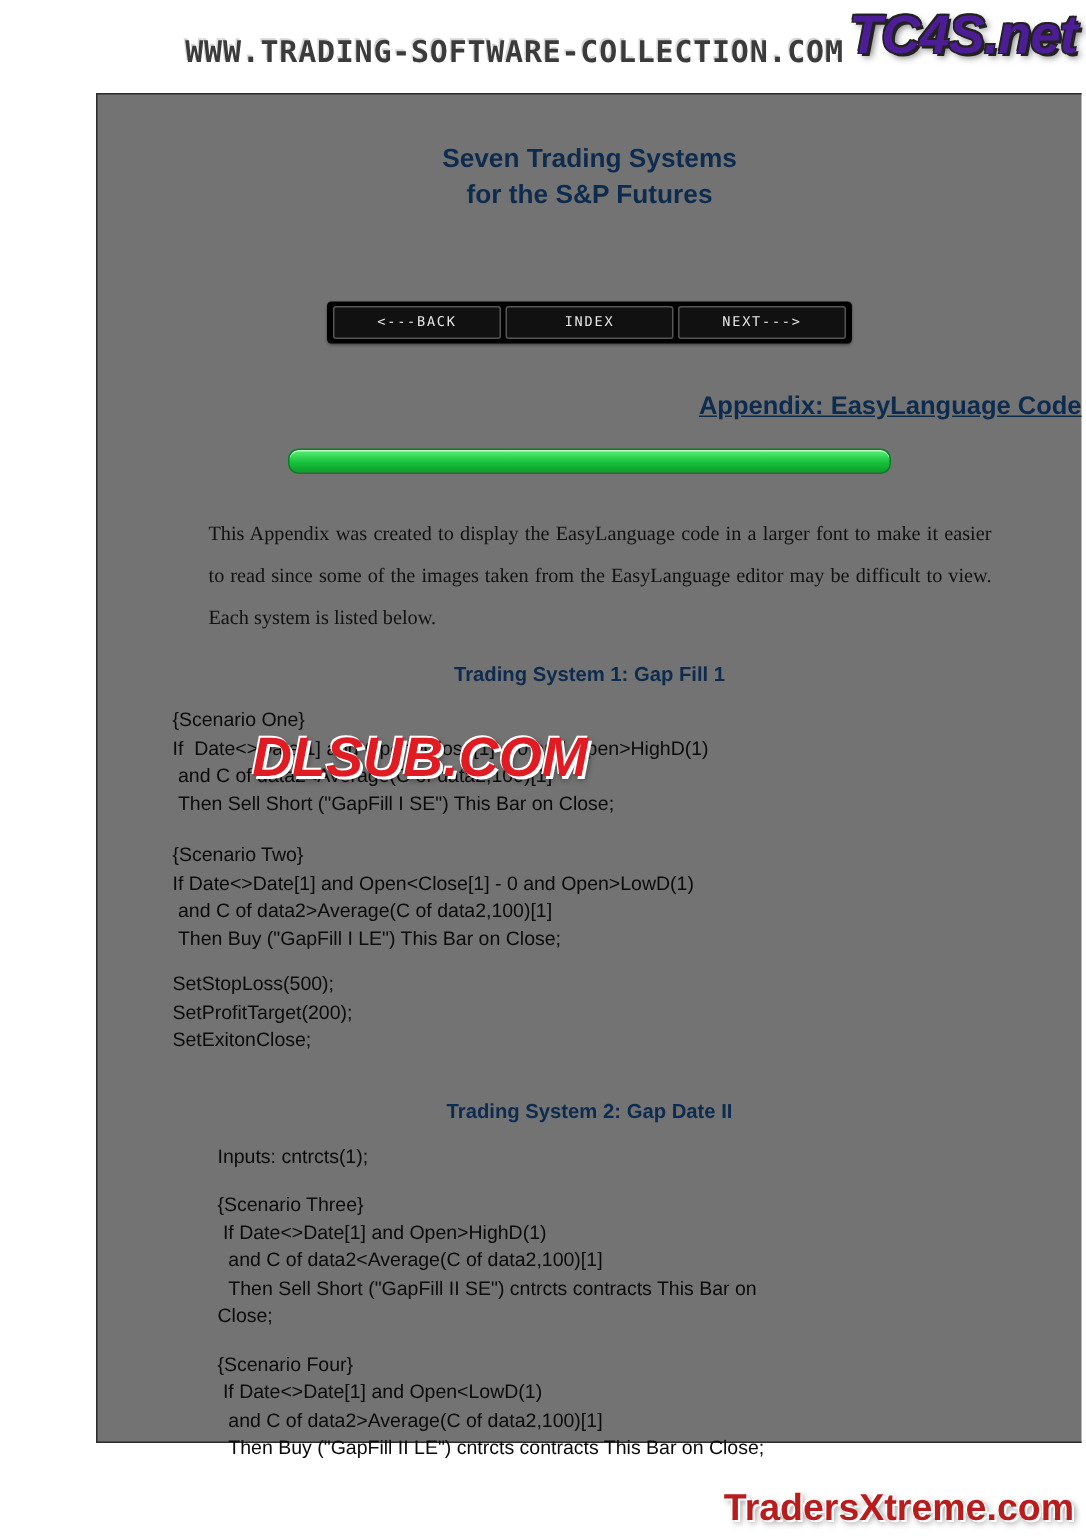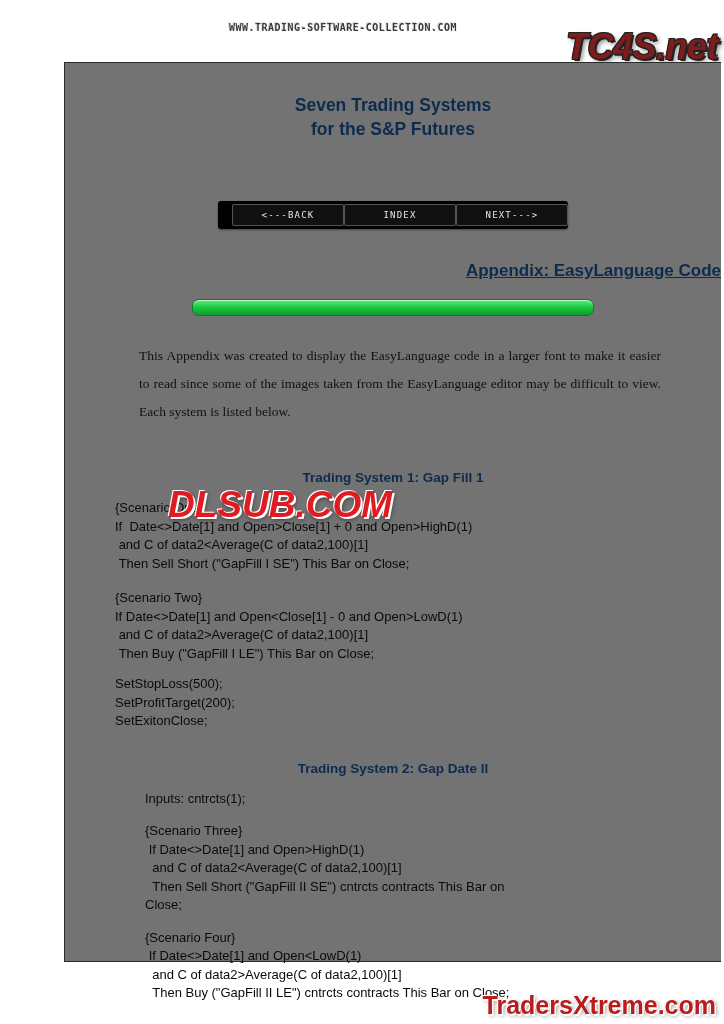--- a/index.html
+++ b/index.html
@@ -22,39 +22,38 @@
     width: 724px; height: 58px;
     background: #ffffff;
   }
   .tsc-watermark {
     position: absolute;
     left: 108px; top: 22px;
     width: 470px;
     text-align: center;
     font-family: "DejaVu Sans Mono", monospace;
     font-weight: bold;
-    font-size: 10px;
+    font-size: 20px;
     letter-spacing: 0.5px;
     color: #3b3b3b;
     text-shadow: 1px 1px 0 #ffffff, -1px -1px 0 #d8d8d8;
     white-space: nowrap;
   }
   .tc4s-logo {
     position: absolute;
     right: 6px; top: 2px;
     font-family: "Liberation Sans", sans-serif;
     font-weight: bold;
     font-style: italic;
     font-size: 36px;
-    color: #7f1d1d;
+    color: #4c1d95;
     text-shadow:
       2px 2px 0 #222, -1px -1px 0 #222, 1px -1px 0 #222, -1px 1px 0 #222,
       3px 3px 5px rgba(0,0,0,0.55);
     letter-spacing: -0.5px;
-    margin-top: 24px;
   }
 
   
   .page {
     position: absolute;
     left: 64px; top: 62px;
     width: 657px;
     height: 900px;
     background: #737373;
     border-left: 1px solid #2b2b2b;
@@ -77,21 +76,21 @@
   
   .navbar {
     margin: 60px auto 0 auto;
     width: 350px;
     height: 28px;
     background: #000000;
     border-radius: 3px;
     display: flex;
     align-items: center;
     justify-content: space-between;
-    padding: 0 14px;
+    padding: 0 4px;
     box-sizing: border-box;
     box-shadow: 0 1px 2px rgba(0,0,0,0.4);
   }
   .nav-btn {
     flex: 0 0 110px;
     height: 20px;
     line-height: 20px;
     text-align: center;
     background: #111111;
     border: 1px solid #555555;
@@ -127,21 +126,21 @@
   .intro {
     margin: 26px 60px 0 74px;
     font-family: "Liberation Serif", serif;
     font-size: 13.5px;
     color: #111111;
     text-align: justify;
     line-height: 28px;
   }
 
   .system-head {
-    margin: 44px 0 0 0;
+    margin: 16px 0 0 0;
     text-align: center;
     font-family: "Liberation Sans", sans-serif;
     font-weight: bold;
     font-size: 13.5px;
     color: #0d2b4e;
   }
   .system-head.second { margin-top: 30px; }
 
   .code {
     margin: 14px 0 0 50px;

